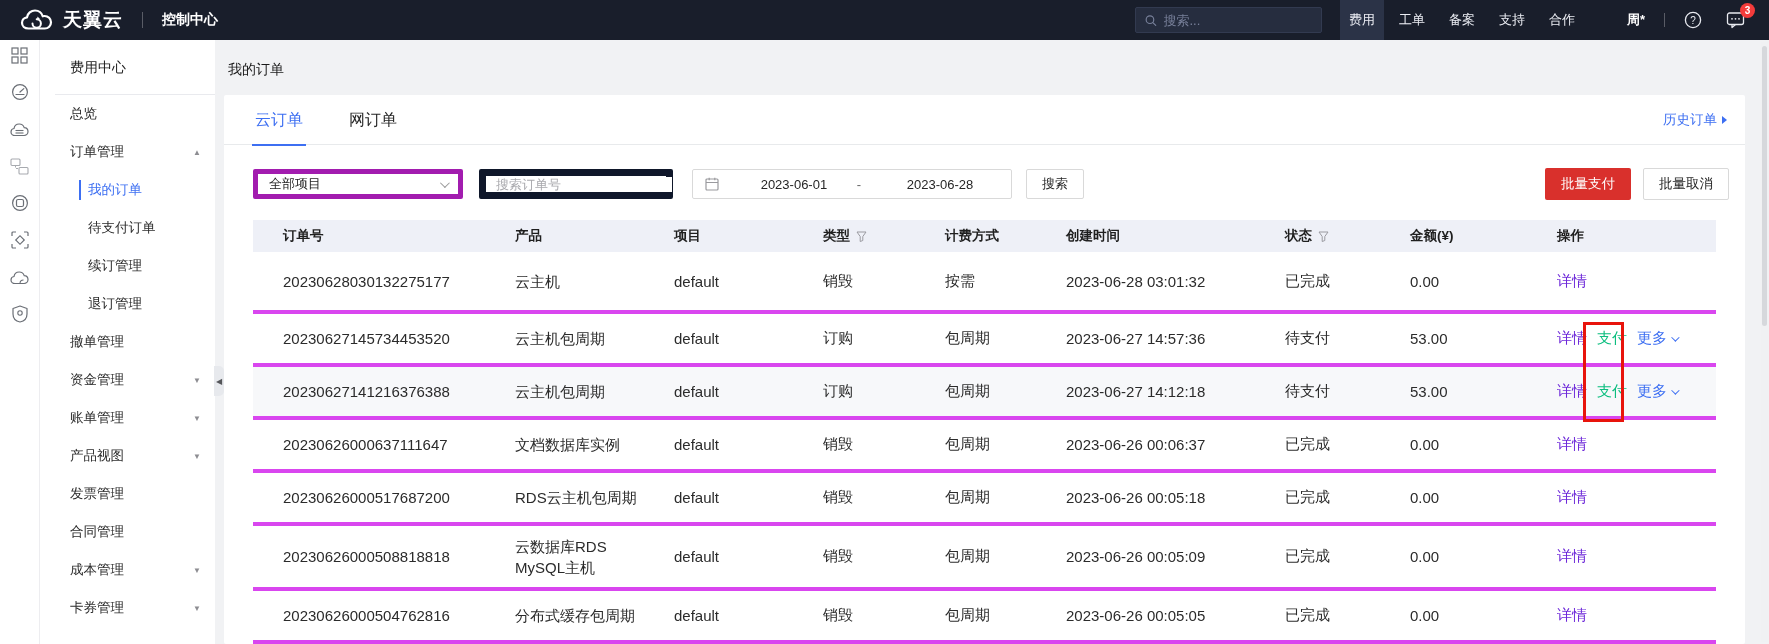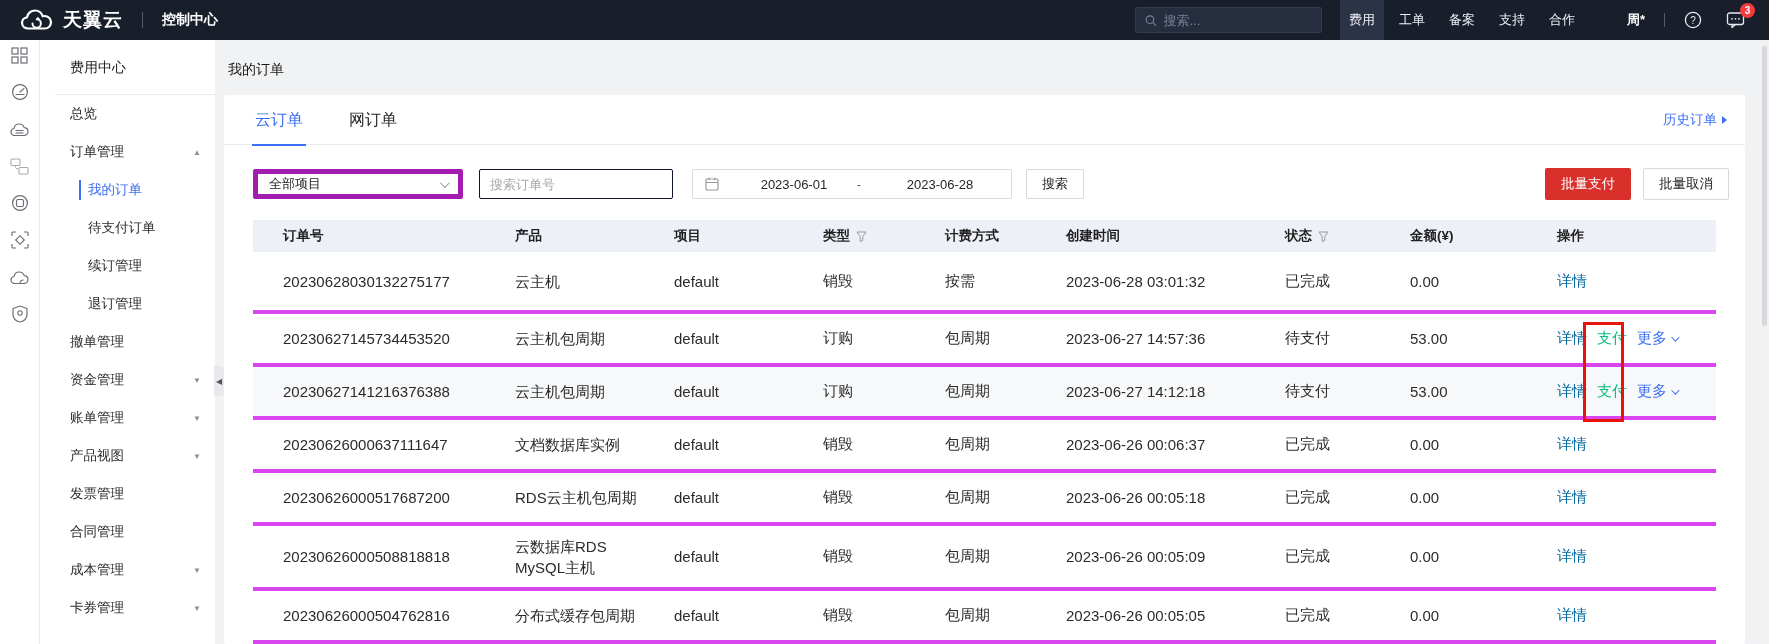--- a/index.html
+++ b/index.html
@@ -48,21 +48,21 @@
   .tabs-row { height:50px; display:flex; align-items:center; padding:0 18px 0 31px; border-bottom:1px solid #e8eaec; }
   .tab { font-size:16px; height:50px; line-height:50px; margin-right:46px; position:relative; color:#262626; cursor:pointer; }
   .tab.active { color:#3d6ff2; }
   .tab.active::after { content:""; position:absolute; left:-3px; right:-3px; bottom:-1px; height:2px; background:#3d6ff2; }
   .history-link { margin-left:auto; display:flex; align-items:center; gap:5px; color:#3d6ff2; font-size:13.5px; cursor:pointer; }
   .caret-right { width:0; height:0; border-left:5px solid #3d6ff2; border-top:4px solid transparent; border-bottom:4px solid transparent; }
 
   .filter-row { display:flex; align-items:center; padding:23px 16px 0 29px; }
   .select-box { width:210px; height:30px; border:5px solid #a21caf; border-radius:2px; display:flex; align-items:center; justify-content:space-between; padding:0 11px; font-size:13px; color:#262626; cursor:pointer; background:#fff; }
   .chev-down { width:7px; height:7px; border-right:1.4px solid #9a9a9a; border-bottom:1.4px solid #9a9a9a; transform:rotate(45deg) translateY(-2px); }
-  .search-box { width:194px; height:30px; border:1px solid #0f172a; border-radius:2px; display:flex; align-items:center; padding:0 10px; margin-left:16px; background:#fff; }
+  .search-box { width:194px; height:30px; border:7px solid #0f172a; border-radius:2px; display:flex; align-items:center; padding:0 10px; margin-left:16px; background:#fff; }
   .search-box input { border:none; outline:none; font-size:13px; flex:1; font-family:inherit; color:#262626; }
   .search-box input::placeholder { color:#a9a9ad; }
   .date-box { width:320px; height:30px; border:1px solid #d9d9d9; border-radius:2px; display:flex; align-items:center; padding:0 12px; margin-left:19px; font-size:13px; color:#262626; background:#fff; }
   .date-box .dt { flex:1; text-align:center; cursor:pointer;padding-left:16px; }
   .date-sep { color:#666; padding:0 4px; }
   .btn { height:30px; border-radius:2px; font-size:13px; font-family:inherit; cursor:pointer; }
   .btn-search { padding:0 15px; margin-left:14px; background:#fff; border:1px solid #d9d9d9; color:#262626; }
   .filter-spacer { flex:1; }
   .btn-danger { height:32px; padding:0 16px; background:#d9302c; border:none; color:#fff; font-size:13.5px; }
   .btn-plain { height:32px; padding:0 15px; background:#fff; border:1px solid #d9d9d9; color:#262626; font-size:13.5px; margin-left:12px; }
@@ -72,21 +72,21 @@
   .t-grid { display:grid; grid-template-columns:262px 159px 149px 122px 121px 219px 125px 147px 159px; align-items:center; }
   .t-head { height:32px; background:#eef0f7; font-size:13.5px; font-weight:700; color:#1f1f1f; }
   .t-head .hc { display:flex; align-items:center; gap:6px; }
   .t-head .hc:first-child, .t-row .cell:first-child { padding-left:30px; }
   .t-row { min-height:53px; font-size:15px; color:#2b2b2b; border-bottom:4px solid #d946ef; background:#fff; }
   .t-row.h62 { min-height:62px; }
   .t-row.h65 { min-height:65px; }
   .t-row.row-alt { background:#f7f8fa; }
   .cell.product { padding-right:18px; line-height:21px; }
   .ops { display:flex; align-items:center; gap:10px; }
-  .link { color:#0369a1; cursor:pointer; white-space:nowrap; }
+  .link { color:#6d28d9; cursor:pointer; white-space:nowrap; }
   .link-pay { color:#0cbe7f; cursor:pointer; white-space:nowrap; }
   .more-wrap { display:flex; align-items:center; gap:4px; color:#3d6ff2; cursor:pointer; }
   .chev-blue { width:6px; height:6px; border-right:1.4px solid #3d6ff2; border-bottom:1.4px solid #3d6ff2; transform:rotate(45deg) translateY(-2px); }
   .funnel { flex-shrink:0; }
 
   .red-annotation { position:absolute; left:1583px; top:322px; width:41px; height:100px; border:3px solid #e8140c; z-index:50; pointer-events:none; }
   .scroll-track { position:absolute; right:1px; top:42px; width:7px; height:600px; background:#f0f1f3; z-index:40; }
   .scroll-thumb { position:absolute; left:1px; top:4px; width:5px; height:280px; background:#d6d8dc; border-radius:3px; }
 </style>
 </head>

